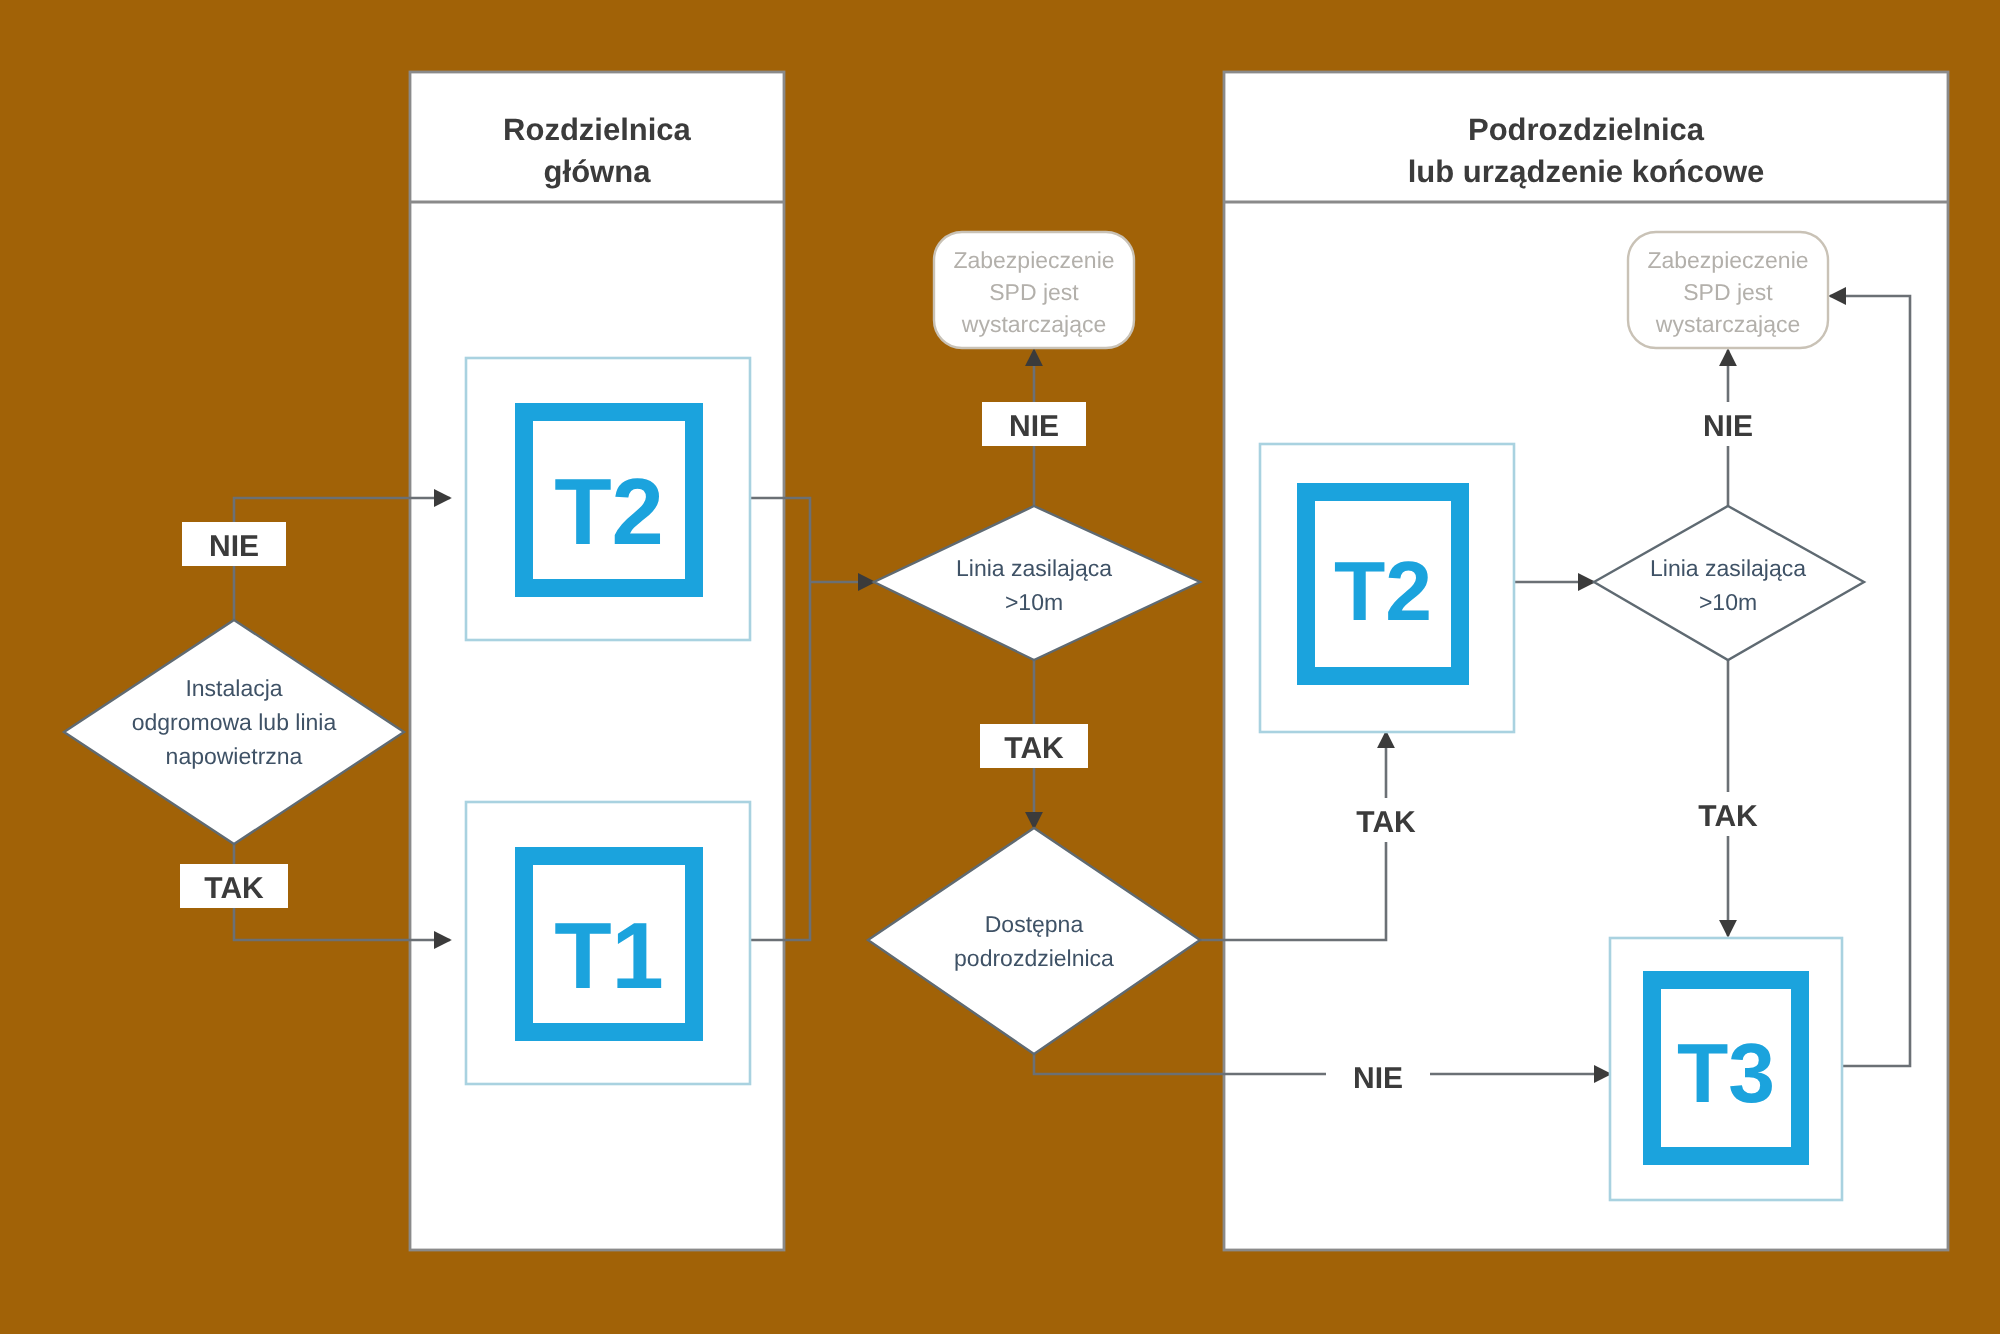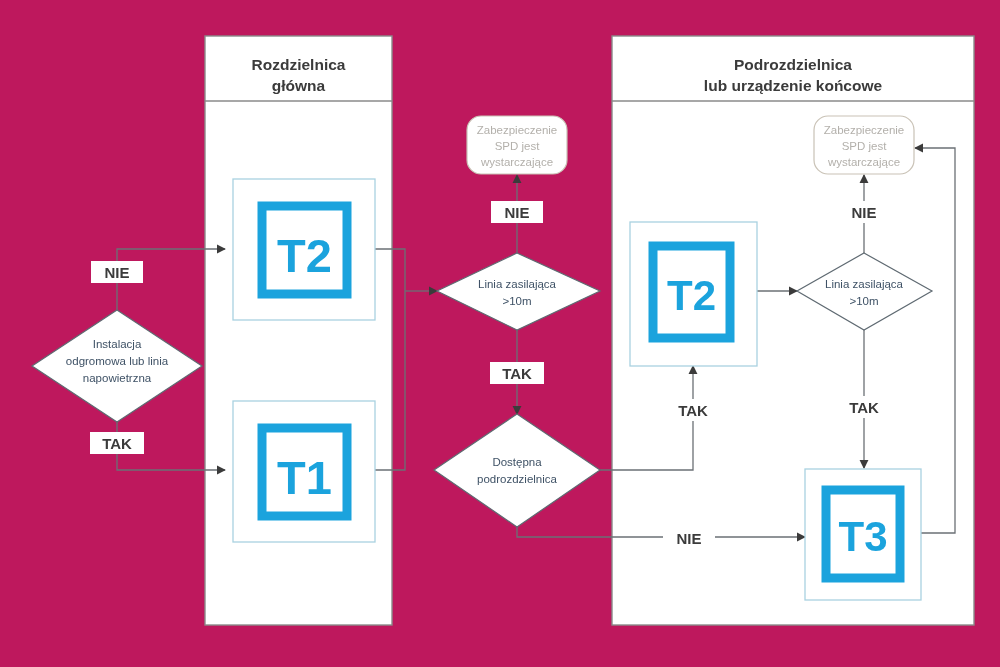--- a/index.html
+++ b/index.html
@@ -10,21 +10,21 @@
   body {
     width: 1000px;
     height: 667px;
     font-family: "Liberation Sans", sans-serif;
     overflow: hidden;
   }
   #stage {
     position: relative;
     width: 1000px;
     height: 667px;
-    background: #be185d;
+    background: #a16207;
   }
   svg#flow {
     position: absolute;
     left: 0;
     top: 0;
     width: 1000px;
     height: 667px;
   }
   .panel-rect {
     fill: #ffffff;

